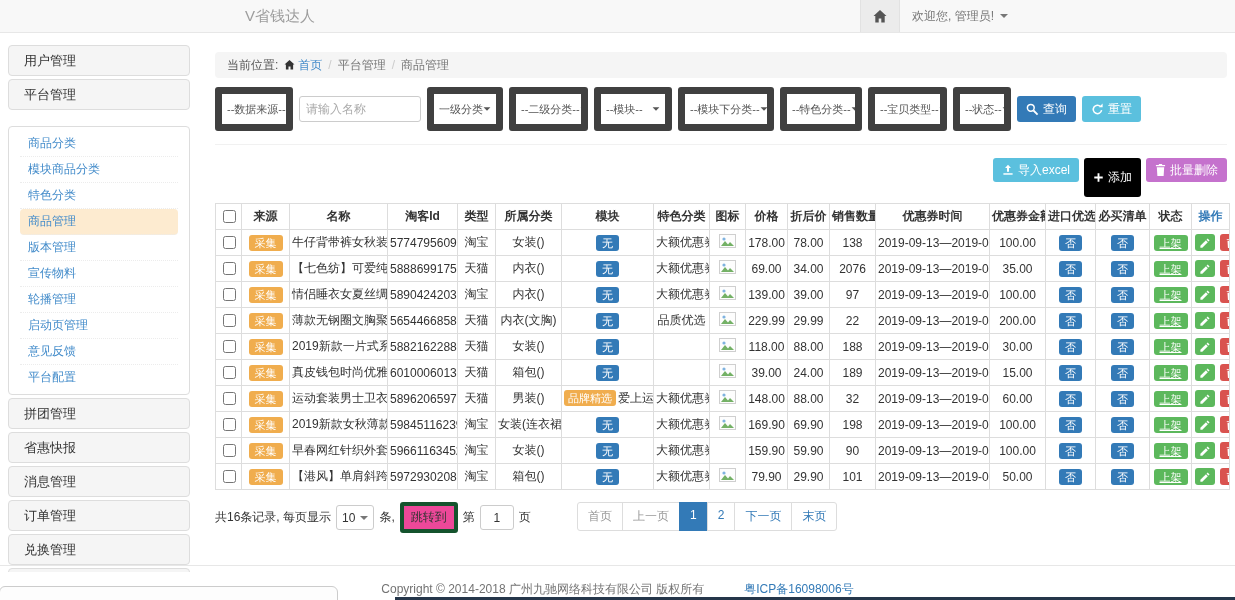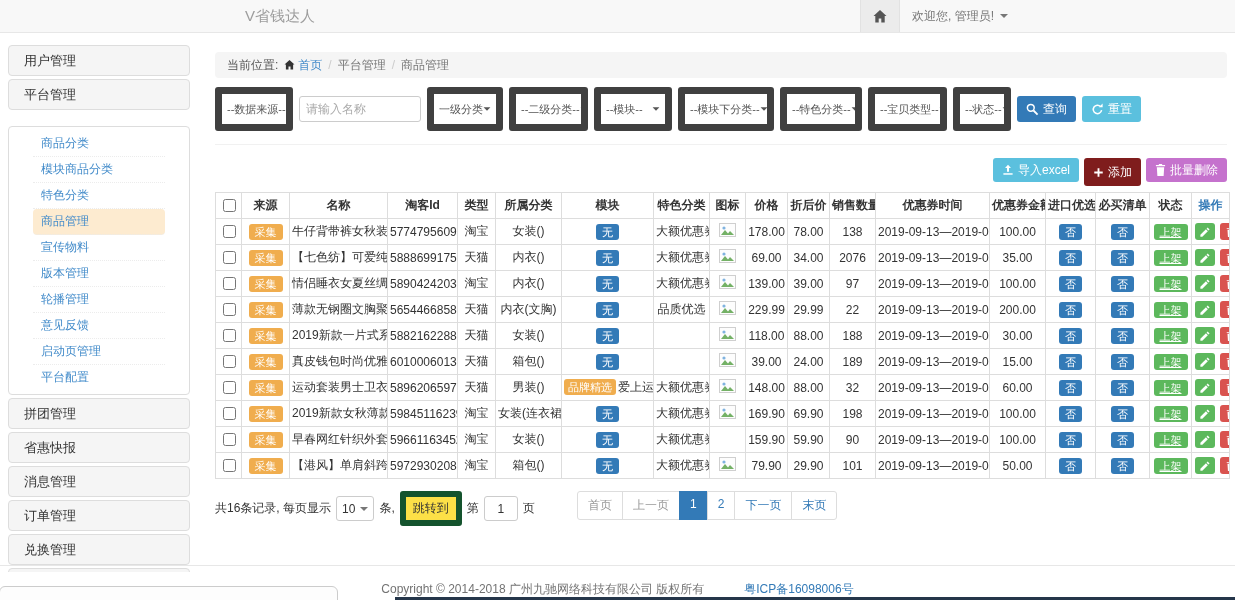--- a/index.html
+++ b/index.html
@@ -12,21 +12,21 @@
   .topbar{position:absolute;left:0;top:0;width:1235px;height:32px;background:#f8f8f8;border-bottom:1px solid #e7e7e7;}
   .brand{position:absolute;left:245px;top:0;line-height:32px;font-size:15px;color:#9d9d9d;}
   .topbar-right{position:absolute;left:860px;top:0;height:32px;display:flex;align-items:center;}
   .home-box{width:38px;height:32px;background:#ececec;border-left:1px solid #e2e2e2;border-right:1px solid #e2e2e2;display:flex;align-items:center;justify-content:center;cursor:pointer;}
   .welcome{color:#777;padding:0 12px;display:flex;align-items:center;gap:6px;cursor:pointer;}
   .caret{width:0;height:0;border-left:4px solid transparent;border-right:4px solid transparent;border-top:4px solid #777;display:inline-block;}
   
   .sidebar{position:absolute;left:8px;top:45px;width:182px;}
   .sidebar-title{color:#428bca;font-size:14px;font-weight:bold;padding:10px 6px 14px;}
   .menu-group{height:29px;line-height:29px;background:#f5f5f5;border:1px solid #ddd;border-radius:4px;margin-bottom:3px;padding-left:15px;font-size:13px;color:#333;cursor:pointer;}
-  .submenu{background:#fff;border:1px solid #ddd;border-radius:4px;margin-bottom:3px;padding:4px 24px;margin-top:16px;}
+  .submenu{background:#fff;border:1px solid #ddd;border-radius:4px;margin-bottom:3px;padding:4px 11px;margin-top:16px;}
   .menu-sub{height:25px;line-height:25px;color:#428bca;font-size:12px;padding-left:8px;border-bottom:1px dotted #ececec;cursor:pointer;}
   .menu-sub:last-child{border-bottom:none;}
   .menu-sub.active{background:#fdebd0;border-radius:4px;}
   
   .main{position:absolute;left:215px;top:52px;width:1012px;}
   .breadcrumb{height:26px;line-height:26px;background:#f5f5f5;border-radius:4px;padding:0 12px;color:#555;display:flex;align-items:center;gap:6px;}
   .breadcrumb .home-link{color:#428bca;display:flex;align-items:center;gap:3px;cursor:pointer;}
   .breadcrumb .sep{color:#ccc;}
   .breadcrumb .crumb{color:#777;}
   
@@ -35,41 +35,41 @@
   .fselect .caret{border-top-color:#555;transform:scale(.85);}
   .sel-0{width:78px}.sel-1{width:76px}.sel-2{width:79px}.sel-3{width:78px}.sel-4{width:96px}.sel-5{width:82px}.sel-6{width:79px}.sel-7{width:58px}
   .name-input{width:108px;height:24px;border:1px solid #ccc;border-radius:3px;padding:0 6px;font-size:12px;color:#555;font-family:inherit;flex:none;}
   .name-input::placeholder{color:#aaa;}
   .btn{border:none;border-radius:3px;color:#fff;font-size:12px;height:26px;display:inline-flex;align-items:center;gap:4px;padding:0 9px;cursor:pointer;font-family:inherit;flex:none;}
   .btn-search{background:#337ab7;}
   .btn-reset{background:#5bc0de;}
   
   .toolbar{display:flex;justify-content:flex-end;gap:5px;margin:13px 0 6px;}
   .btn-import{background:#5bc0de;height:24px;}
-  .btn-add{background:#7f1d1d;height:28px;}
+  .btn-add{background:#000000;height:39px;}
   .btn-del{background:#a21caf;opacity:.62;height:24px;}
   
   table{width:100%;border-collapse:collapse;table-layout:fixed;background:#fff;}
   th,td{border:1px solid #ddd;text-align:center;padding:3px 2px;height:19px;font-size:12px;overflow:hidden;white-space:nowrap;box-sizing:content-box;}
   th{font-weight:bold;color:#333;}
   th:last-child{color:#337ab7;}
   .cell-name{color:#333;}
   .badge{display:inline-block;border-radius:3px;color:#fff;font-size:11px;padding:2px 6px;line-height:12px;}
   .bg-warn{background:#f0ad4e;}
   .bg-prim{background:#337ab7;}
   .bg-succ{background:#5cb85c;text-decoration:underline;}
   .bg-dang{background:#d9534f;}
   .mod-badge{margin-right:2px;padding:2px 4px;}
   .ibtn{display:inline-flex;align-items:center;justify-content:center;width:20px;height:17px;border-radius:3px;cursor:pointer;vertical-align:middle;}
   .cell-ops .ibtn{margin:0 1px;}
   
   .pagination-row{position:relative;height:30px;margin-top:12px;}
   .pg-left{display:flex;align-items:center;gap:5px;color:#333;}
   .size-select{border:1px solid #ccc;border-radius:3px;height:23px;padding:0 5px;display:inline-flex;align-items:center;gap:5px;background:#fff;cursor:pointer;}
-  .jump-btn{background:#fde047;border:6px solid #14532d;border-radius:3px;height:23px;padding:0 7px;display:inline-flex;align-items:center;color:#333;cursor:pointer;}
+  .jump-btn{background:#ec4899;border:4px solid #14532d;border-radius:3px;height:23px;padding:0 7px;display:inline-flex;align-items:center;color:#333;cursor:pointer;}
   .jump-input{width:28px;height:21px;border:1px solid #ccc;border-radius:3px;text-align:center;font-size:12px;font-family:inherit;color:#333;}
   .pager{position:absolute;left:362px;top:0;display:flex;}
   .pg{border:1px solid #ddd;margin-left:-1px;padding:5px 10px;color:#337ab7;background:#fff;cursor:pointer;}
   .pg.disabled{color:#999;cursor:default;}
   .pg.active{background:#337ab7;border-color:#337ab7;color:#fff;}
   .pg:first-child{border-radius:3px 0 0 3px;margin-left:0;}
   .pg:last-child{border-radius:0 3px 3px 0;}
   
   .footer-line{position:absolute;left:0;top:565px;width:1235px;border-top:1px solid #e7e7e7;z-index:6;}
   .footer{position:absolute;left:0;top:572px;width:1235px;height:28px;background:#fff;z-index:5;text-align:center;padding-top:9px;color:#737373;box-sizing:border-box;}
@@ -103,29 +103,29 @@
   <div class="menu-group"><span>平台管理</span></div>
 <div class="submenu">
   <div class="menu-sub">商品分类</div>
 
   <div class="menu-sub">模块商品分类</div>
 
   <div class="menu-sub">特色分类</div>
 
   <div class="menu-sub active">商品管理</div>
 
+  <div class="menu-sub">版本管理</div>
+
   <div class="menu-sub">宣传物料</div>
 
-  <div class="menu-sub">版本管理</div>
-
   <div class="menu-sub">轮播管理</div>
 
+  <div class="menu-sub">启动页管理</div>
+
   <div class="menu-sub">意见反馈</div>
-
-  <div class="menu-sub">启动页管理</div>
 
   <div class="menu-sub">平台配置</div>
 </div>
   <div class="menu-group"><span>拼团管理</span></div>
 
   <div class="menu-group"><span>省惠快报</span></div>
 
   <div class="menu-group"><span>消息管理</span></div>
 
   <div class="menu-group"><span>订单管理</span></div>

